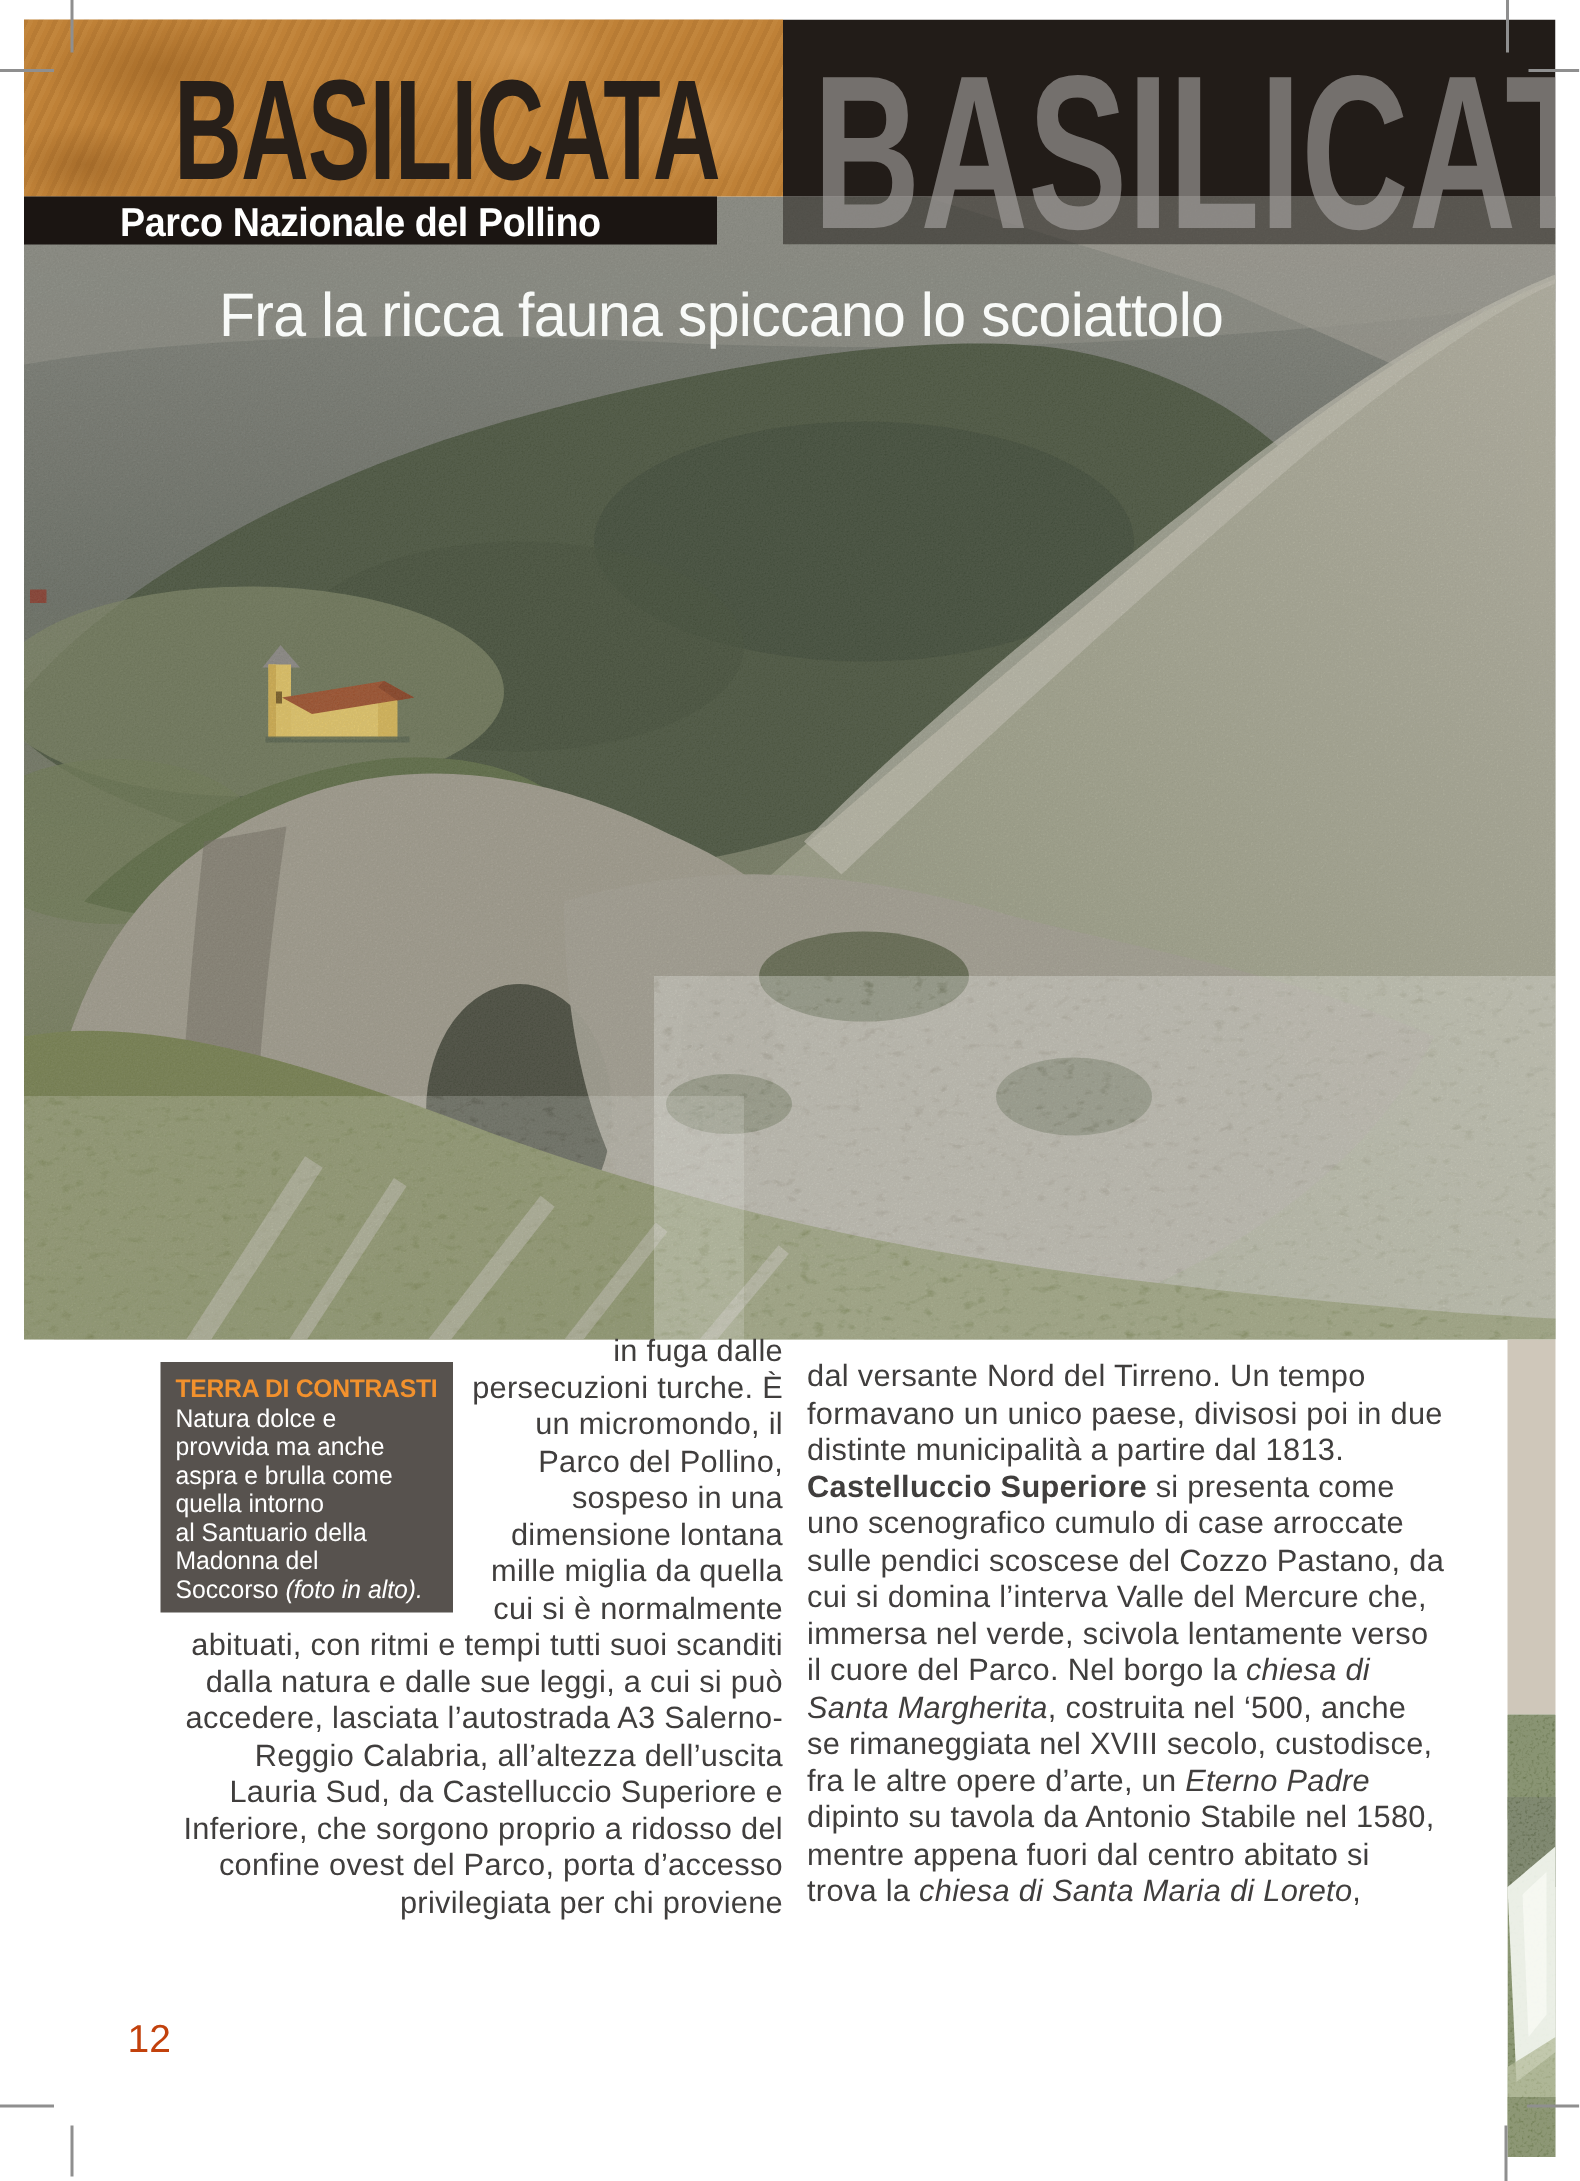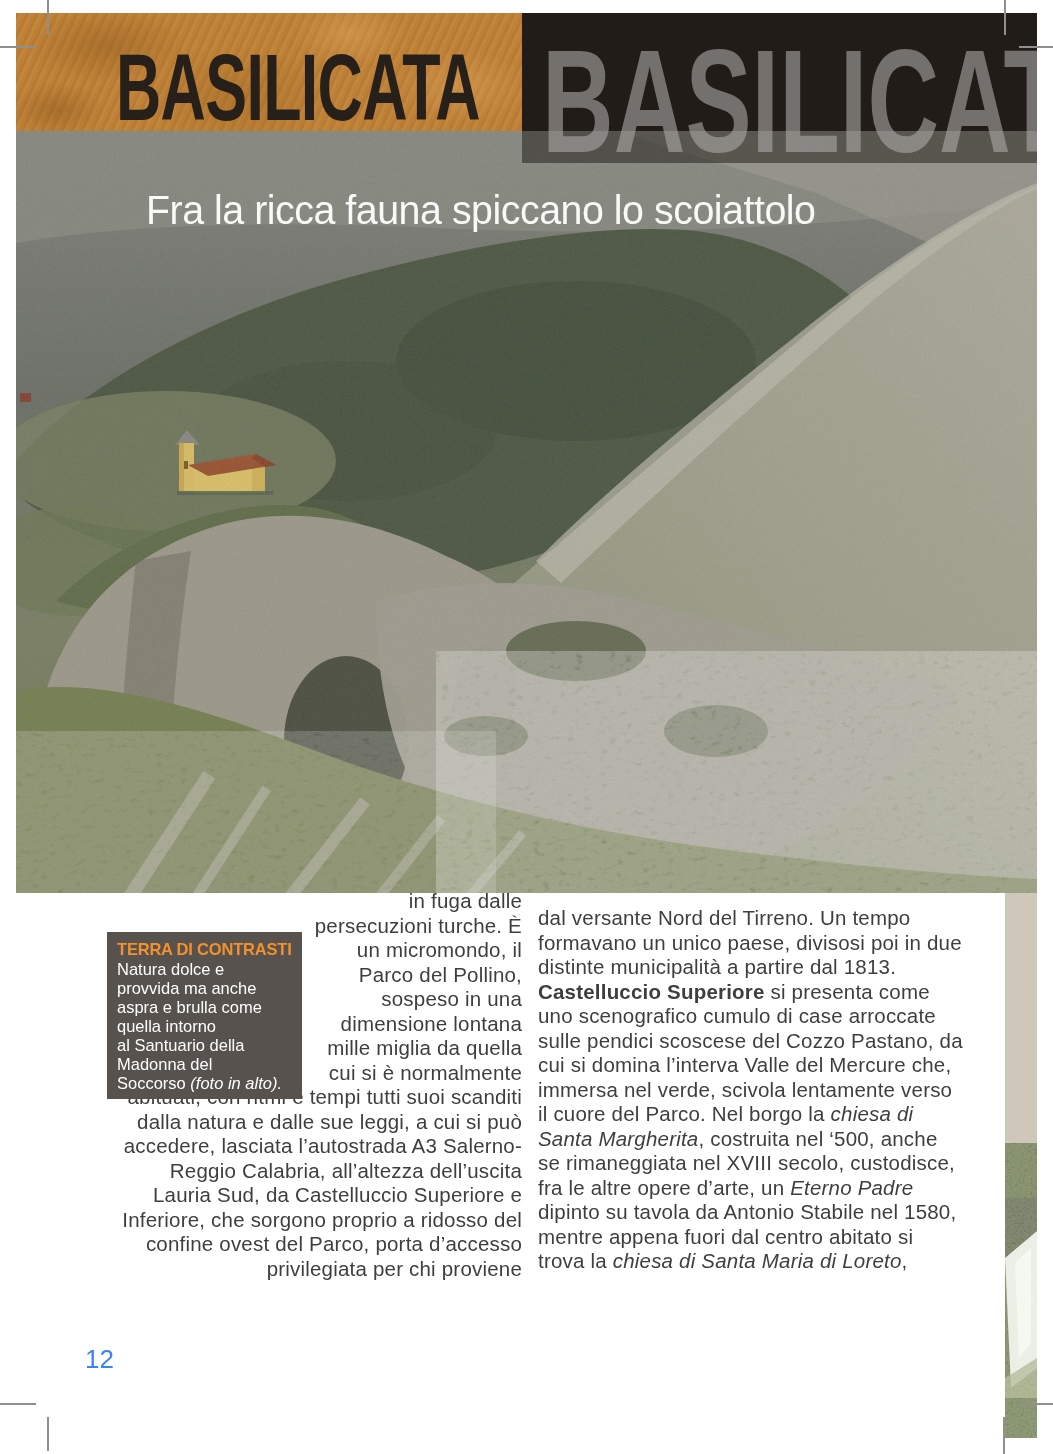--- a/index.html
+++ b/index.html
@@ -40,39 +40,39 @@
     font-size:41px;font-weight:400;color:#f8faf8;letter-spacing:-0.5px;
     transform:scaleX(.96);transform-origin:left top;white-space:nowrap;}
 
   
   .strip-beige{position:absolute;left:1005px;top:893px;width:32px;height:250px;background:#cfc7ba;z-index:10;}
   .strip-photo{position:absolute;left:1005px;top:1143px;width:32px;height:295px;z-index:10;}
   .strip-photo svg{display:block;width:100%;height:100%;}
 
   
   .infobox{position:absolute;left:107px;top:908px;width:195px;height:167px;background:#57524e;z-index:15;
-    box-sizing:border-box;padding:8px 10px;margin-top:24px;}
+    box-sizing:border-box;padding:8px 10px;}
   .infobox .head{font-size:17px;font-weight:700;color:#f2912d;line-height:20px;letter-spacing:-0.2px;
     transform:scaleX(.97);transform-origin:left top;white-space:nowrap;}
   .infobox .body{font-size:17px;color:#ffffff;line-height:19px;white-space:pre-line;
     transform:scaleX(.97);transform-origin:left top;}
   .infobox .lastline{font-size:17px;color:#ffffff;line-height:19px;
     transform:scaleX(.97);transform-origin:left top;white-space:nowrap;}
   .infobox .it{font-style:italic;}
 
   
   .col{position:absolute;color:#403e3d;font-size:20.5px;line-height:24.5px;letter-spacing:0.2px;z-index:12;}
   .col-left{left:107px;top:889px;width:415px;text-align:right;}
   .col-left .wrapghost{float:left;width:205px;height:188px;}
   .col-right{left:538px;top:906px;width:426px;}
   .b{font-weight:700;}
   .i{font-style:italic;}
 
   
-  .pagenum{position:absolute;left:85px;top:1344px;font-size:26px;color:#3b82f6;z-index:12;}
+  .pagenum{position:absolute;left:85px;top:1344px;font-size:26px;color:#c2410c;z-index:12;}
 </style>
 </head>
 <body>
 
 <div id="page">
 
   <div class="crop" style="left:47px;top:0;width:2px;height:35px;"></div>
   <div class="crop" style="left:0;top:46px;width:36px;height:2px;"></div>
   <div class="crop" style="left:1004px;top:0;width:2px;height:35px;"></div>
   <div class="crop" style="left:1019px;top:46px;width:34px;height:2px;"></div>
@@ -81,20 +81,23 @@
   <div class="crop" style="left:1018px;top:1403px;width:35px;height:2px;"></div>
   <div class="crop" style="left:1003px;top:1417px;width:2px;height:37px;"></div>
 
   <div class="band-dark">
     <div class="solid"></div>
     <div class="veil"></div>
     <p class="watermark">BASILICATA</p>
   </div>
   <div class="band-copper">
     <h1 class="title-basilicata">BASILICATA</h1>
+  </div>
+  <div class="bar-section">
+    <span>Parco Nazionale del Pollino</span>
   </div>
 
   <div class="photo">
     <svg viewBox="0 0 1021 762" preserveAspectRatio="none" aria-hidden="true">
       <defs>
         <linearGradient id="gBase" x1="0" y1="0" x2="0" y2="1">
           <stop offset="0" stop-color="#84857d"></stop>
             <stop offset=".35" stop-color="#6b7065"></stop>
           <stop offset=".65" stop-color="#7c8263"></stop>
             <stop offset="1" stop-color="#6f7a4b"></stop>

